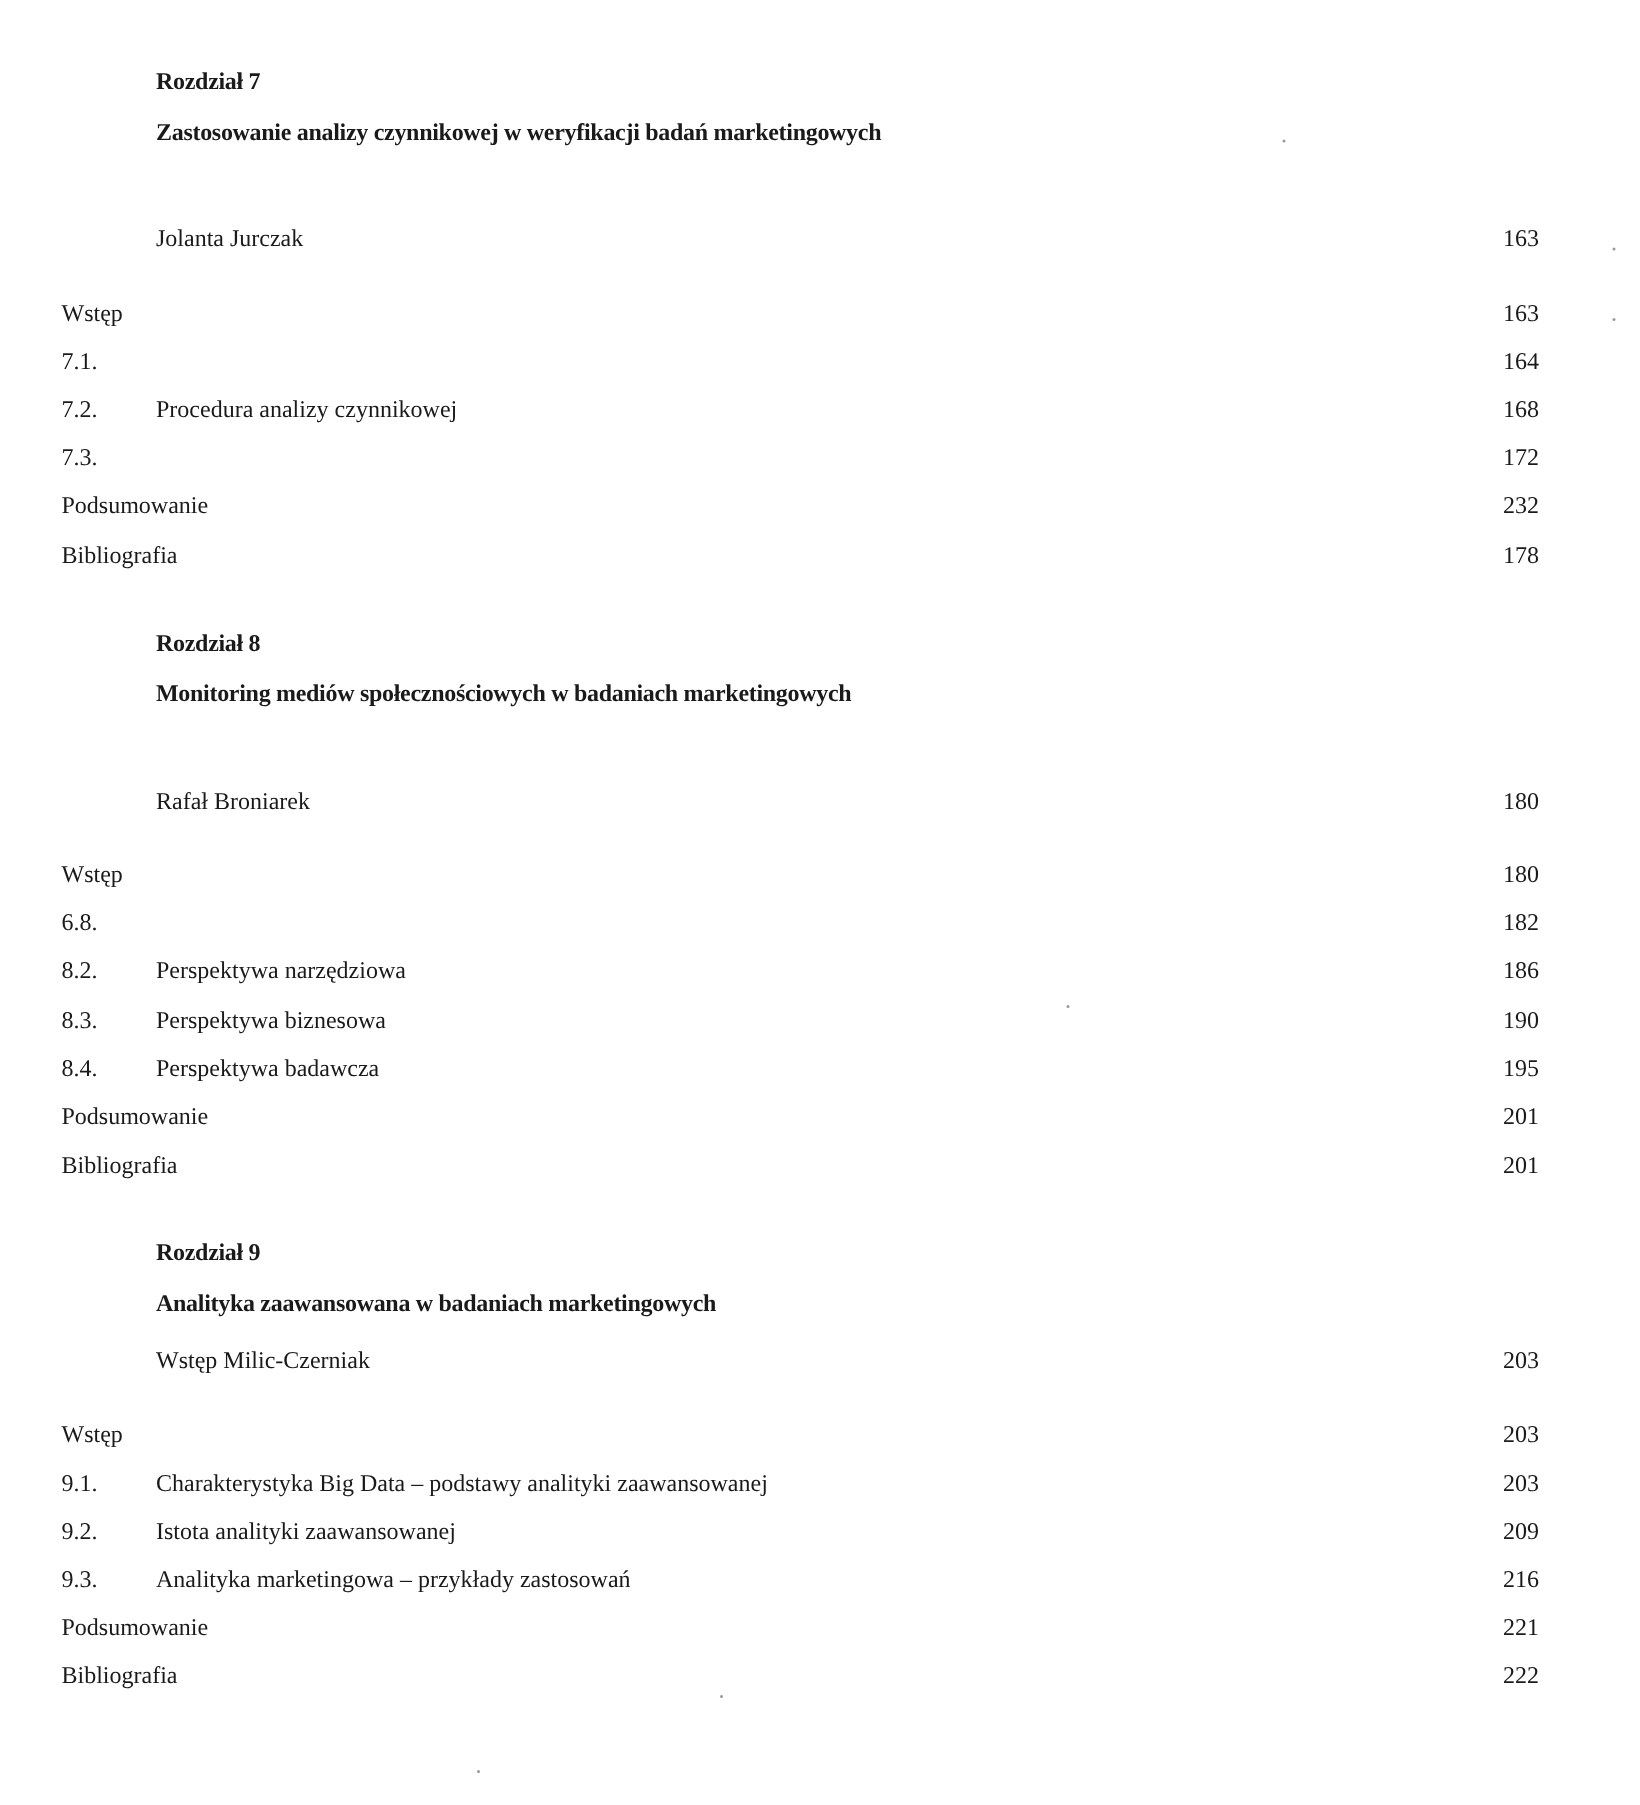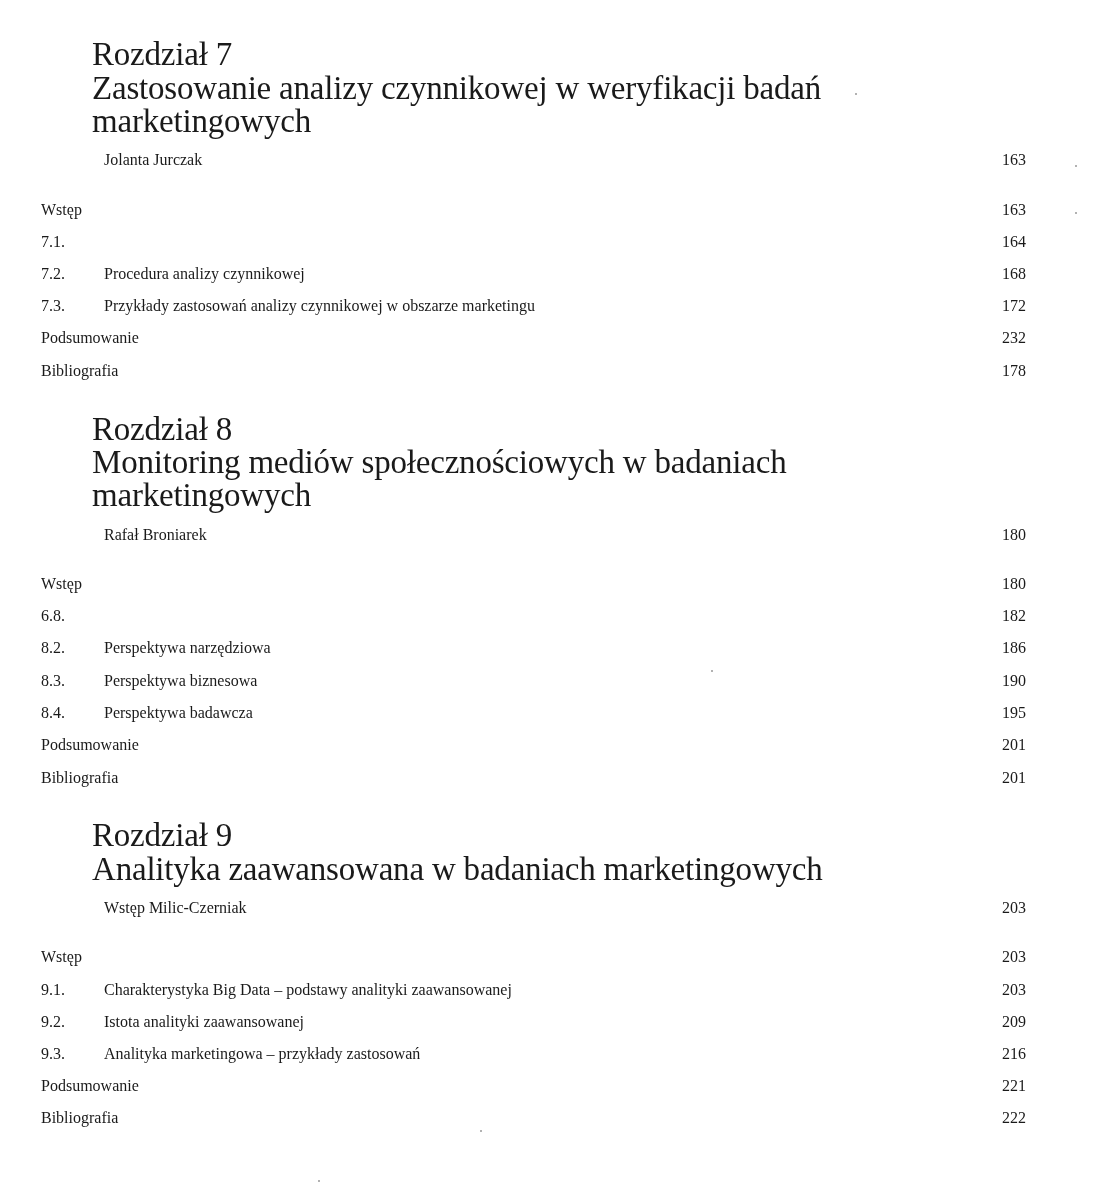--- a/index.html
+++ b/index.html
@@ -4,23 +4,23 @@
   <style>
     html, body { margin: 0; padding: 0; background: #ffffff; }
     body {
       width: 1093px; height: 1203px; position: relative; overflow: hidden;
       font-family: "DejaVu Serif", "Liberation Serif", serif;
       color: #1a1a1a;
     }
     .page { position: absolute; left: 0; top: 0; width: 1093px; height: 1203px; }
     .chapter { position: absolute; left: 0; width: 1093px; }
     .ch-num, .ch-title {
-      position: absolute; left: 92px;
+      position: absolute; left: 104px;
       font-family: "Liberation Serif", "DejaVu Serif", serif;
-      font-weight: normal; font-size: 33px; line-height: 33px; letter-spacing: -0.2px;
+      font-weight: bold; font-size: 16px; line-height: 33px; letter-spacing: -0.2px;
       white-space: nowrap;
     }
     .ch-title { width: 760px; white-space: normal; }
     .row {
       position: absolute; left: 0; width: 1093px; height: 32px;
       font-family: "Liberation Serif", "DejaVu Serif", serif;
       font-size: 16px; line-height: 32px;
     }
     .row .num { position: absolute; left: 41px; white-space: nowrap; }
     .row .label { position: absolute; left: 41px; white-space: nowrap; }
@@ -49,21 +49,20 @@
       <span class="num">7.1.</span>
       <span class="page-no">164</span>
     </div>
     <div class="row sub" style="top:258px">
       <span class="num">7.2.</span>
       <span class="label">Procedura analizy czynnikowej</span>
       <span class="page-no">168</span>
     </div>
     <div class="row sub" style="top:290px">
       <span class="num">7.3.</span>
-      <span class="label">Przykłady zastosowań analizy czynnikowej w obszarze marketingu</span>
       <span class="page-no">172</span>
     </div>
     <div class="row" style="top:322px">
       <span class="label">Podsumowanie</span>
       <span class="page-no">232</span>
     </div>
     <div class="row" style="top:355px">
       <span class="label">Bibliografia</span>
       <span class="page-no">178</span>
     </div>

